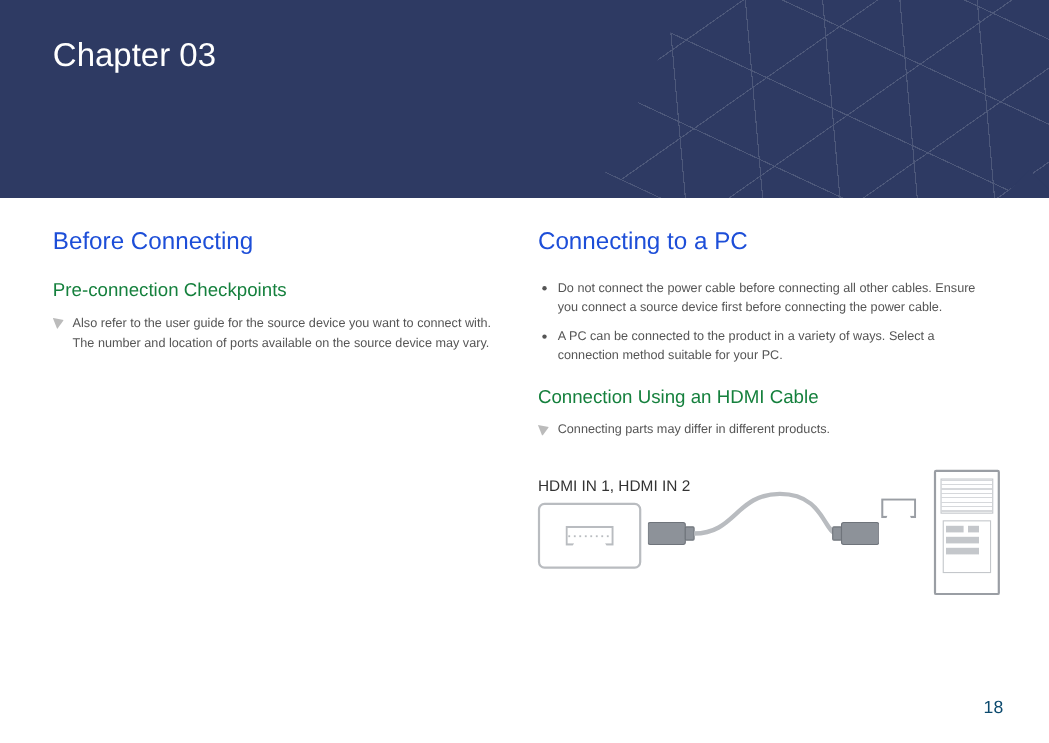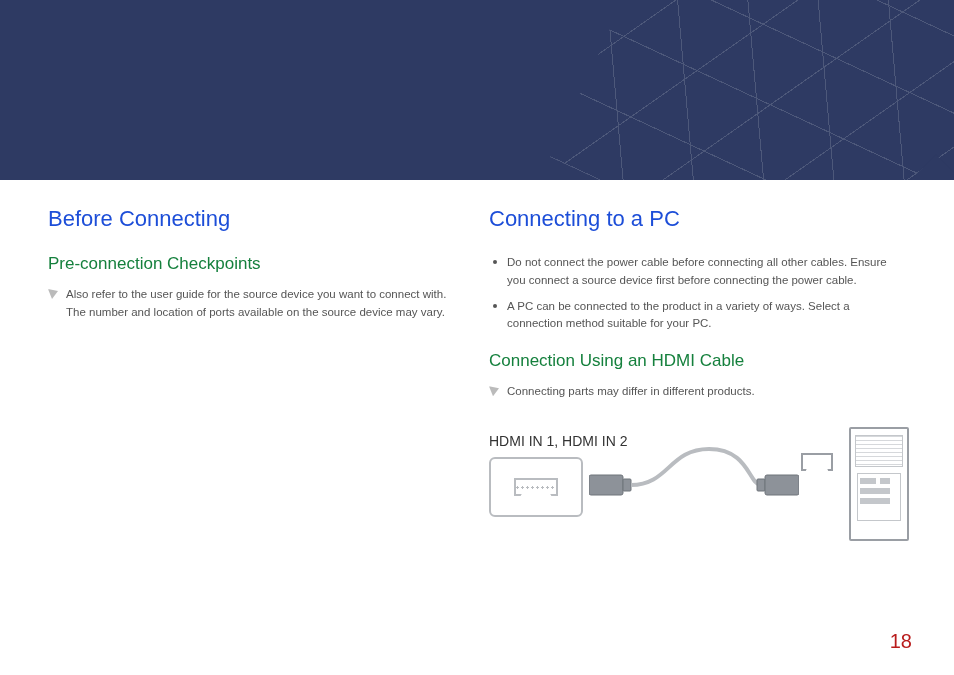--- a/index.html
+++ b/index.html
@@ -207,32 +207,32 @@
       linear-gradient(#c4c7cb, #c4c7cb) 2px 4px/16px 6px no-repeat,
       linear-gradient(#c4c7cb, #c4c7cb) 22px 4px/10px 6px no-repeat,
       linear-gradient(#c4c7cb, #c4c7cb) 2px 14px/30px 6px no-repeat,
       linear-gradient(#c4c7cb, #c4c7cb) 2px 24px/30px 6px no-repeat;
   }
 
   .page-num {
     position: absolute;
     right: 42px;
     bottom: 22px;
-    font-size: 20px;
-    color: #b91c1c;
+    font-size: 16px;
+    color: #0c4a6e;
     font-weight: 300;
   }
 </style>
 </head>
 <body>
 
 <div class="banner">
   <div class="banner-pattern"></div>
   <h1>
-    <br>
+    <span>Chapter  03</span><br>
   </h1>
   <div class="banner-fold"></div>
 </div>
 
 <div class="content">
 
   <div class="col">
     <h2 class="section">Before Connecting</h2>
     <h3 class="sub">Pre-connection Checkpoints</h3>
     <ul class="notes">

